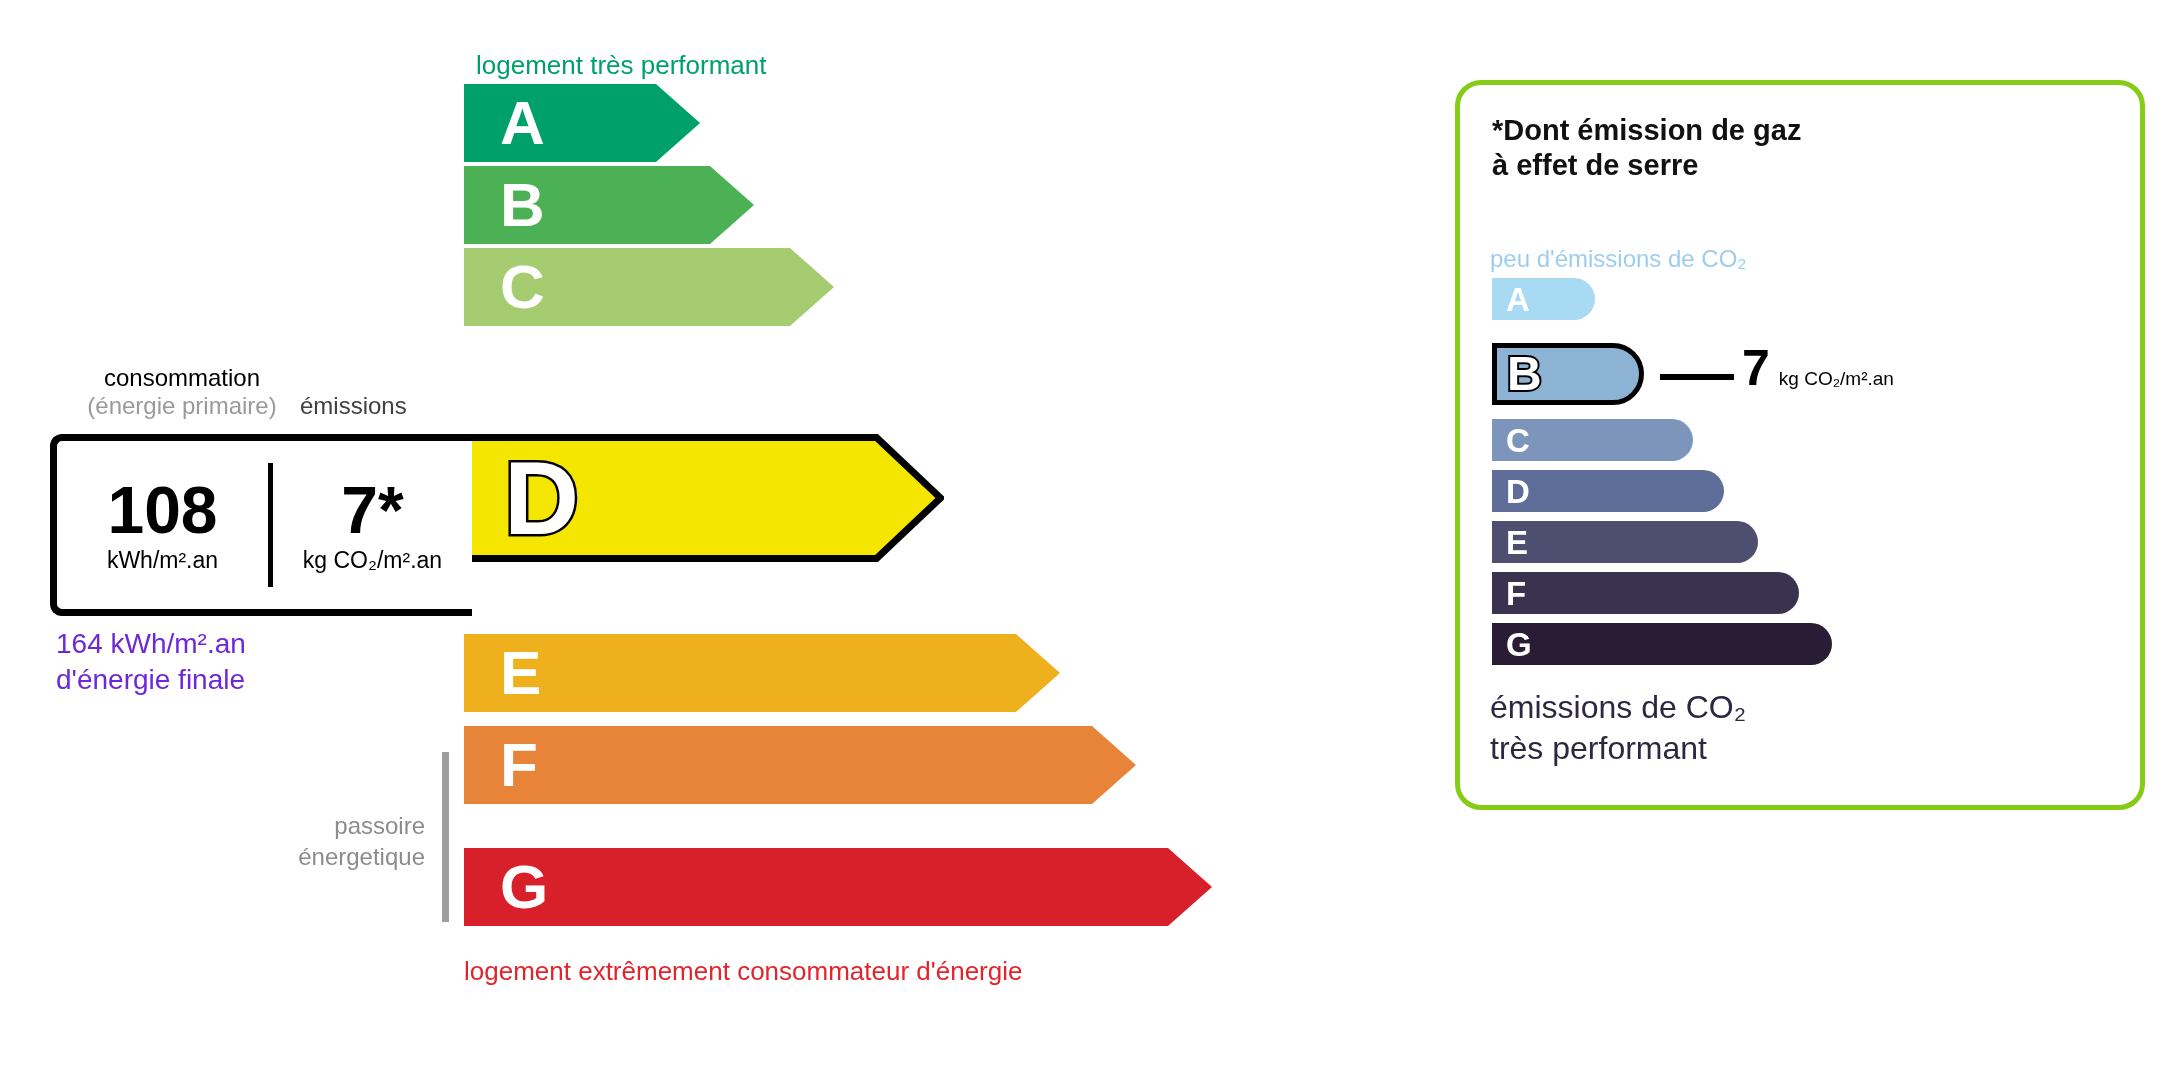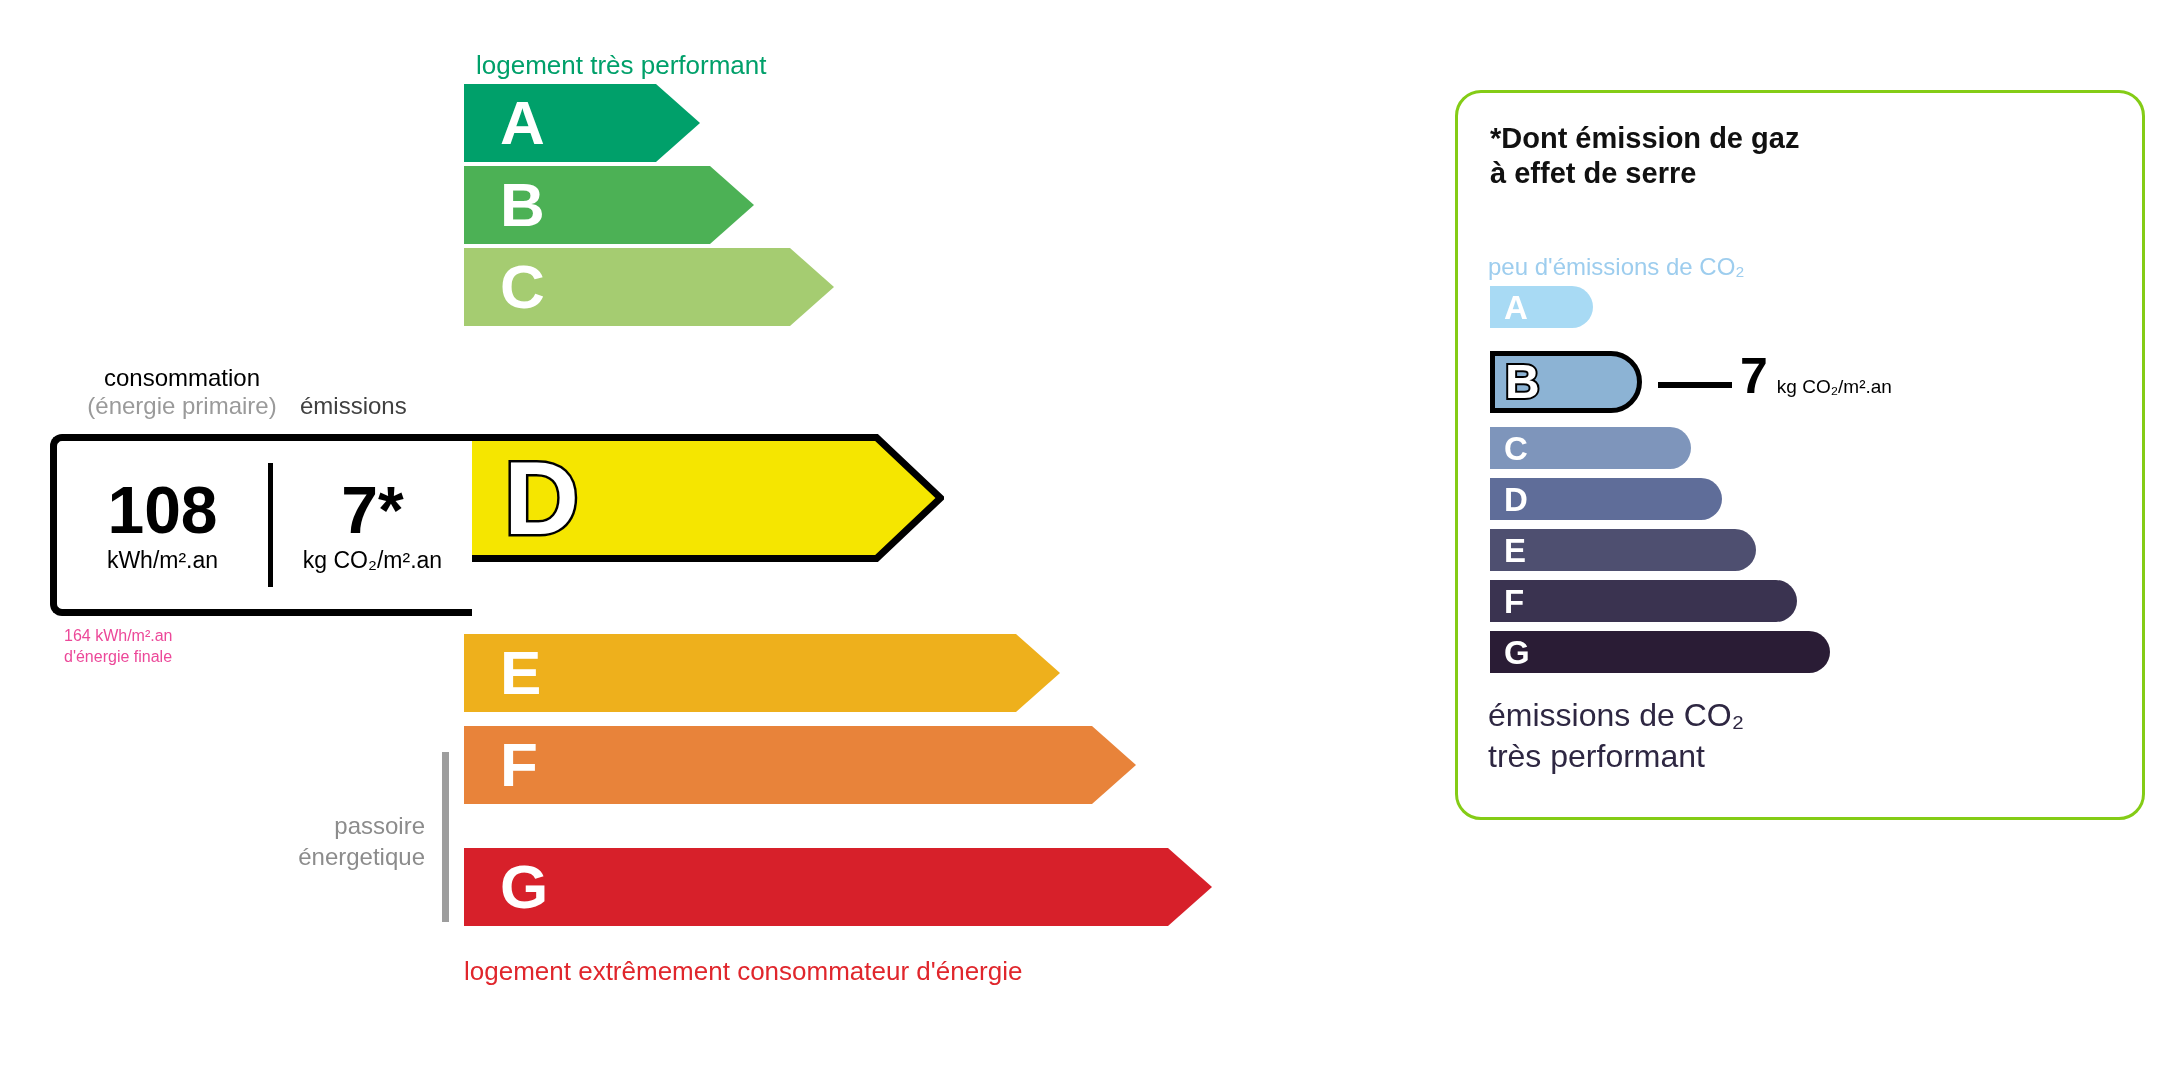--- a/index.html
+++ b/index.html
@@ -141,24 +141,24 @@
   }
   #label-emissions {
     position: absolute;
     left: 300px;
     top: 392px;
     font-size: 24px;
     color: #404040;
   }
   #final-energy {
     position: absolute;
-    left: 64px;
+    left: 56px;
     top: 626px;
-    font-size: 16px;
-    color: #ec4899;
+    font-size: 28px;
+    color: #6d28d9;
     line-height: 1.3;
   }
 
   #passoire {
     position: absolute;
     left: 200px;
     top: 810px;
     width: 225px;
     text-align: right;
     font-size: 24px;
@@ -171,24 +171,24 @@
     top: 752px;
     width: 7px;
     height: 170px;
     background: #9d9d9d;
   }
 
   
   #co2-panel {
     position: absolute;
     left: 1455px;
-    top: 90px;
+    top: 80px;
     width: 690px;
     height: 730px;
-    border: 3px solid #84cc16;
+    border: 5px solid #84cc16;
     border-radius: 26px;
     background: #ffffff;
     box-sizing: border-box;
   }
   #co2-title {
     position: absolute;
     left: 32px;
     top: 28px;
     font-size: 29px;
     font-weight: bold;

